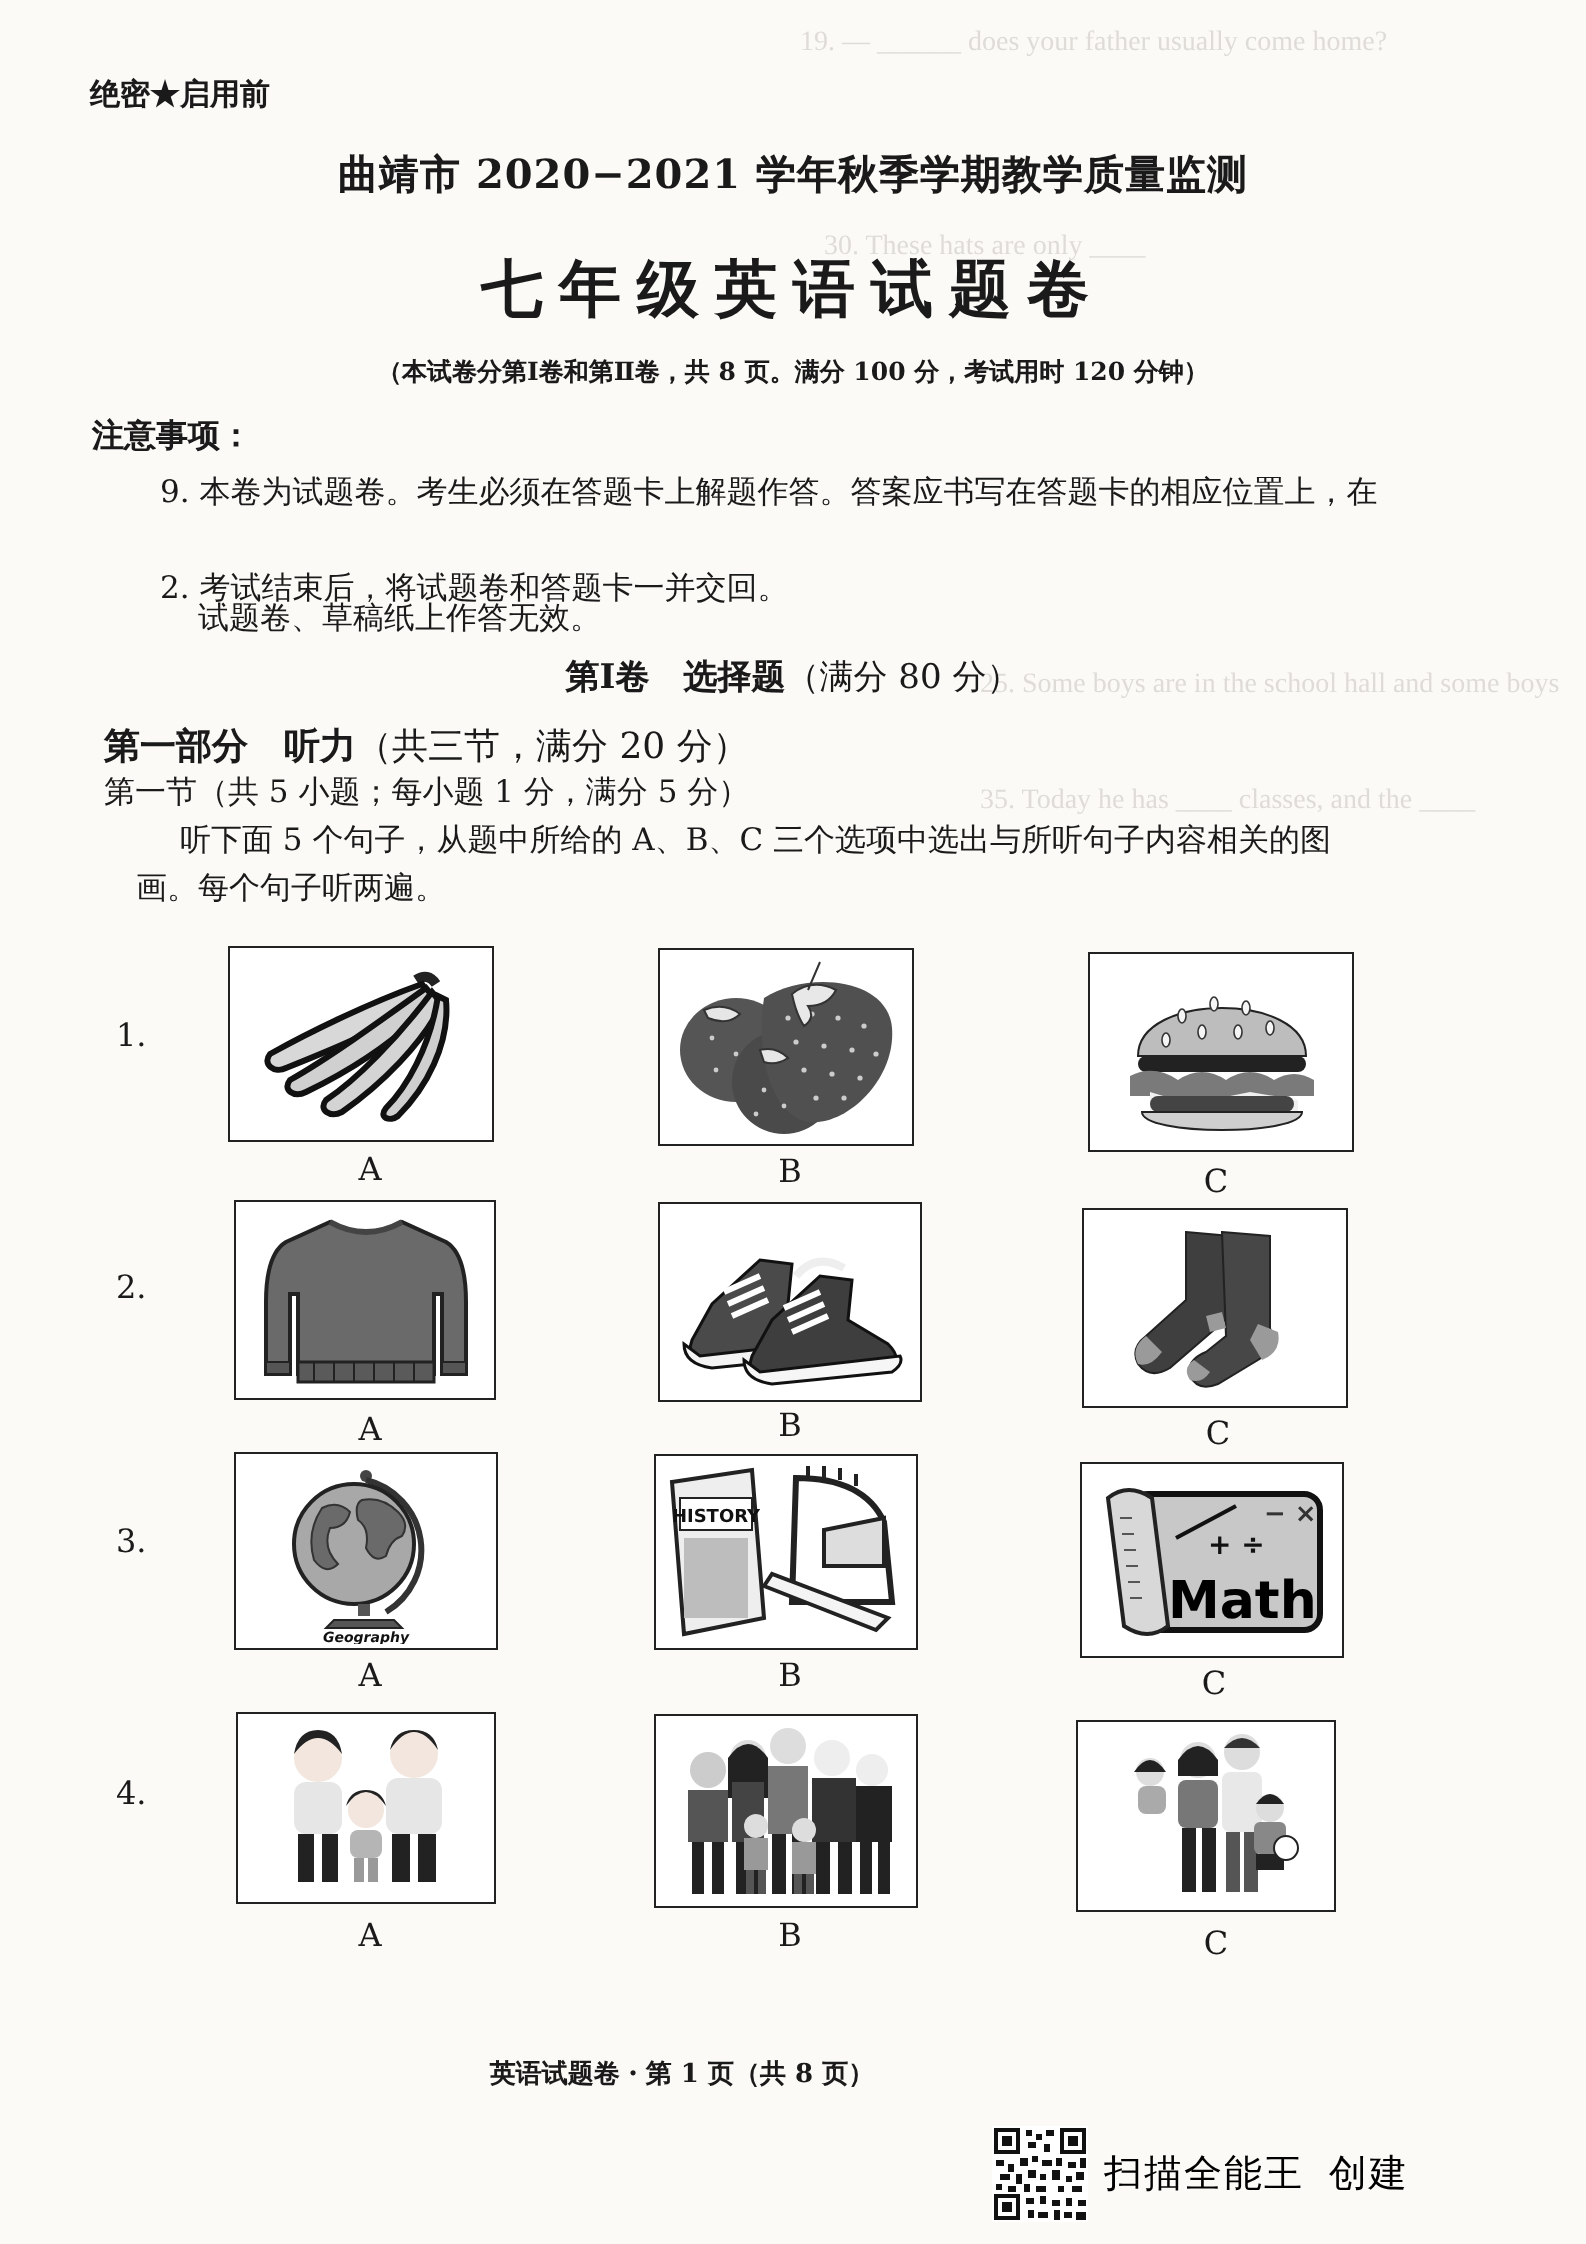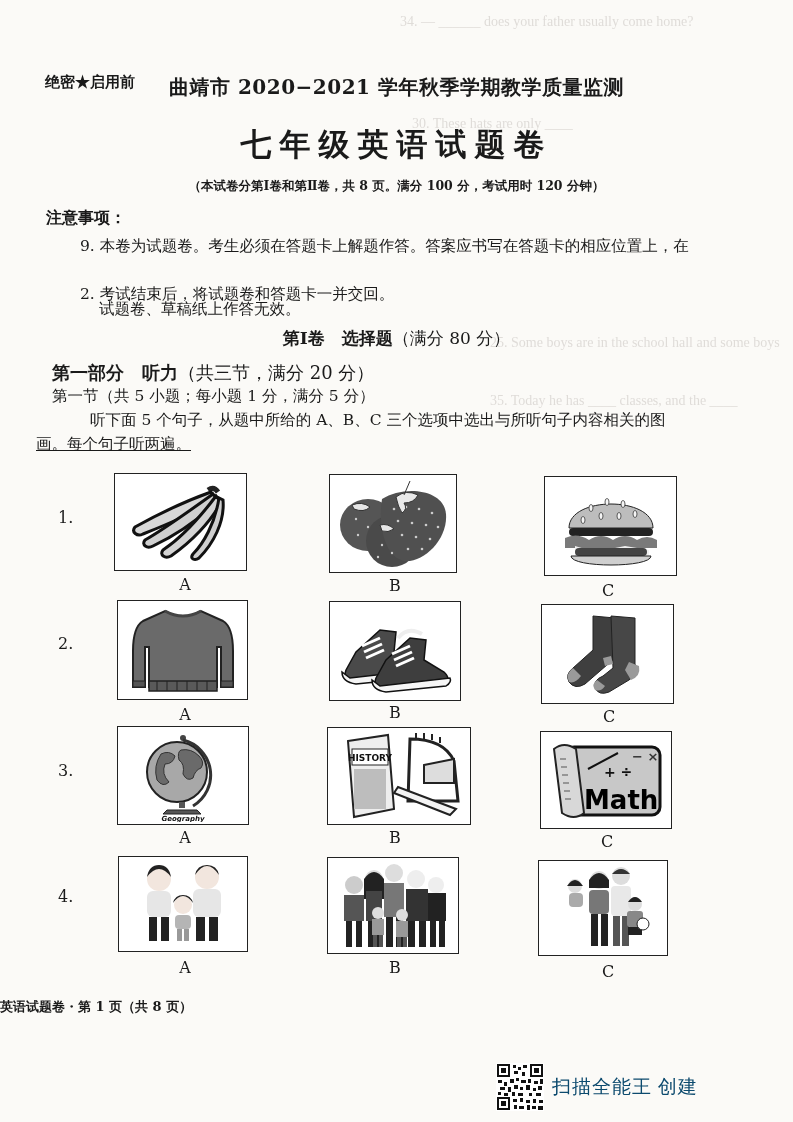--- a/index.html
+++ b/index.html
@@ -3,51 +3,51 @@
 <meta charset="utf-8">
 <style>
   html, body { margin:0; padding:0; }
   body {
     width:793px; height:1122px; position:relative; overflow:hidden;
     background:#fbfaf7;
     font-family:"DejaVu Serif","Liberation Serif",serif;
     color:#1a1a1a;
   }
   .abs { position:absolute; }
-  .confidential { left:45px; top:38px; font-size:15px; font-weight:bold;margin-top:35px; }
+  .confidential { left:45px; top:38px; font-size:15px; font-weight:bold; }
   .title1 { left:0; width:793px; top:74px; text-align:center; font-size:20px; font-weight:bold; letter-spacing:0.5px; }
   .title2 { left:0; width:793px; top:124px; text-align:center; font-size:31px; font-weight:bold; letter-spacing:8px; font-family:"DejaVu Sans","Liberation Sans",sans-serif; }
   .subtitle { left:0; width:793px; top:178px; text-align:center; font-size:12.5px; font-weight:bold; }
   .notice-head { left:46px; top:208px; font-size:16px; font-weight:bold; font-family:"DejaVu Sans","Liberation Sans",sans-serif; }
   .notice { font-size:15.5px; line-height:21px; }
   .n1 { left:80px; top:236px; }
   .n1b { left:99px; top:258px;margin-top:41px; }
   .n2 { left:80px; top:284px;text-align:right; }
   .vol-title { left:0; width:793px; top:327px; text-align:center; font-size:17px; }
   .vol-title b { font-weight:bold; }
   .part { left:52px; top:361px; font-size:18px; }
   .part b { font-family:"DejaVu Sans","Liberation Sans",sans-serif; font-weight:bold; }
   .section { left:52px; top:386px; font-size:15.5px; }
   .instr1 { left:90px; top:410px; font-size:15.5px; }
-  .instr2 { left:36px; top:434px; font-size:15.5px;text-decoration:underline; }
+  .instr2 { left:68px; top:434px; font-size:15.5px; }
 
   .qnum { font-size:16px; }
   .pic { border:1.5px solid #222; background:#fff; display:flex; align-items:center; justify-content:center; overflow:hidden; }
   .lbl { font-size:16px; width:30px; text-align:center; }
 
-  .footer { left:0; width:682px; top:998px; text-align:left; font-size:13px; font-weight:bold; }
+  .footer { left:0; width:682px; top:1028px; text-align:center; font-size:13px; font-weight:bold; }
   .scanner { left:496px; top:1063px; display:flex; align-items:center; gap:8px; }
-  .scanner-text { font-family:Liberation Serif, serif; font-size:19px; color:#0c4a6e; letter-spacing:1px; }
+  .scanner-text { font-family:Liberation Mono, monospace; font-size:19px; color:#000000; letter-spacing:1px; }
   .qr { width:48px; height:48px; }
   .bleed { color:#c9c4c0; font-family:"Liberation Serif",serif; font-size:14px; opacity:0.55; }
 </style>
 </head>
 <body>
 
-<div class="abs bleed" style="left:400px;top:14px;">34. — ______ does your father usually come home?</div>
+<div class="abs bleed" style="left:400px;top:14px;">19. — ______ does your father usually come home?</div>
 <div class="abs bleed" style="left:400px;top:116px;margin-left:12px;">30. These hats are only ____</div>
 <div class="abs bleed" style="left:490px;top:335px;">25. Some boys are in the school hall and some boys</div>
 <div class="abs bleed" style="left:490px;top:393px;">35. Today he has ____ classes, and the ____</div>
 
 <div class="abs confidential">绝密★启用前</div>
 <div class="abs title1">曲靖市 2020−2021 学年秋季学期教学质量监测</div>
 <div class="abs title2">七年级英语试题卷</div>
 <div class="abs subtitle">（本试卷分第Ⅰ卷和第Ⅱ卷，共 8 页。满分 100 分，考试用时 120 分钟）</div>
 
 <div class="abs notice-head">注意事项：</div>
@@ -193,21 +193,21 @@
     <circle cx="44" cy="42" r="30" fill="#a8a8a8" stroke="#222" stroke-width="2"></circle>
     <path d="M28 24 q8 -4 14 2 q-2 8 -10 8 q-4 10 4 18 q-6 6 -12 -2 q-4 -14 4 -26z" fill="#6a6a6a" stroke="#333"></path>
     <path d="M48 20 q10 -2 18 6 q6 6 2 12 q-6 2 -8 10 q-6 4 -10 -4 q2 -10 -4 -14 q-2 -8 2 -10z" fill="#6a6a6a" stroke="#333"></path>
     <rect x="46" y="72" width="6" height="6" fill="#555"></rect>
     <path d="M34 80 l30 0 l4 4 l-38 0z" fill="#555" stroke="#222"></path>
     <text x="50" y="91" text-anchor="middle" font-family="DejaVu Sans, sans-serif" font-size="7" font-weight="bold" font-style="italic" fill="#111">Geography</text>
   </svg>
 </div>
 <div class="abs lbl" style="left:170px;top:828px;">A</div>
 
-<div class="abs pic" style="left:327px;top:727px;width:130px;height:96px;padding-left:12px;">
+<div class="abs pic" style="left:327px;top:727px;width:130px;height:96px;">
   <svg width="122" height="90" viewBox="0 0 122 90">
     <path d="M66 8 q34 0 44 22 l4 40 l-50 0 z" fill="#fff" stroke="#222" stroke-width="3"></path>
     <g stroke="#222" stroke-width="2">
         <line x1="72" y1="8" x2="72" y2="2"></line>
         <line x1="80" y1="8" x2="80" y2="2"></line>
         <line x1="88" y1="9" x2="88" y2="3"></line>
         <line x1="96" y1="12" x2="96" y2="6"></line>
       </g>
     <path d="M80 34 l30 -6 l0 24 l-30 0z" fill="#ddd" stroke="#222" stroke-width="2"></path>
     <path d="M50 62 l56 22 l6 -6 l-58 -22z" fill="#f4f4f4" stroke="#222" stroke-width="2"></path>

